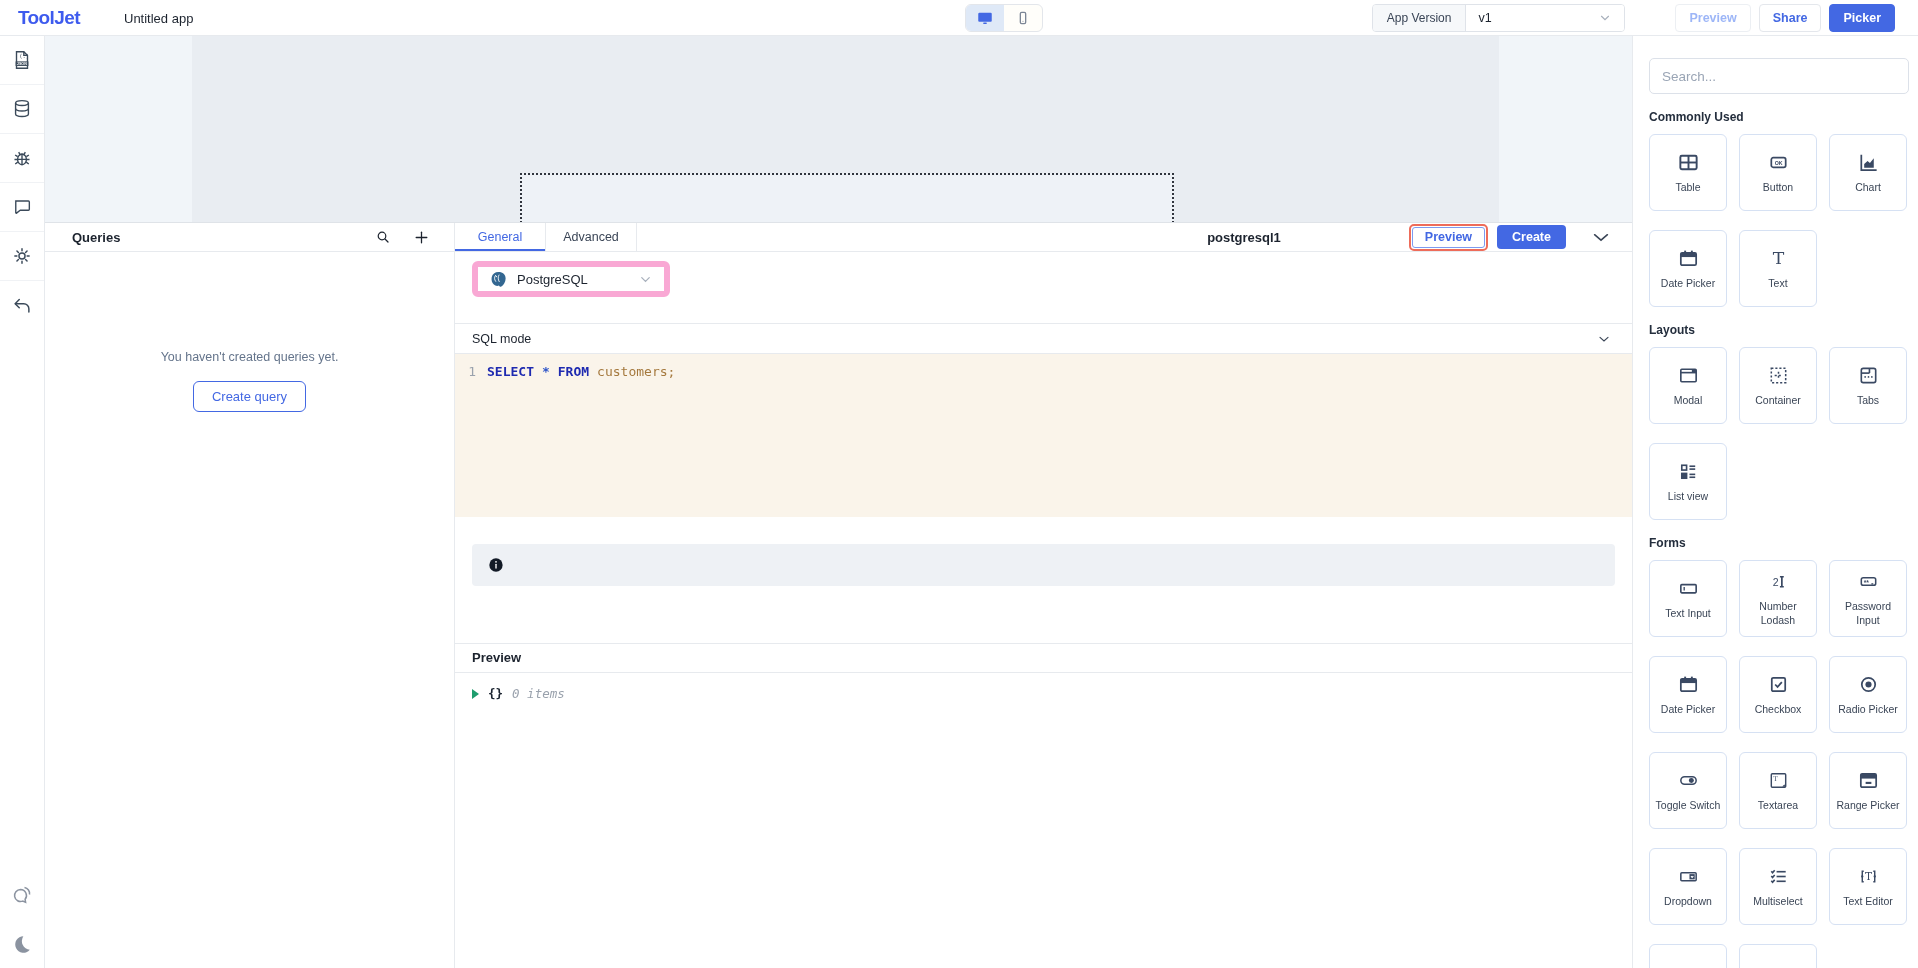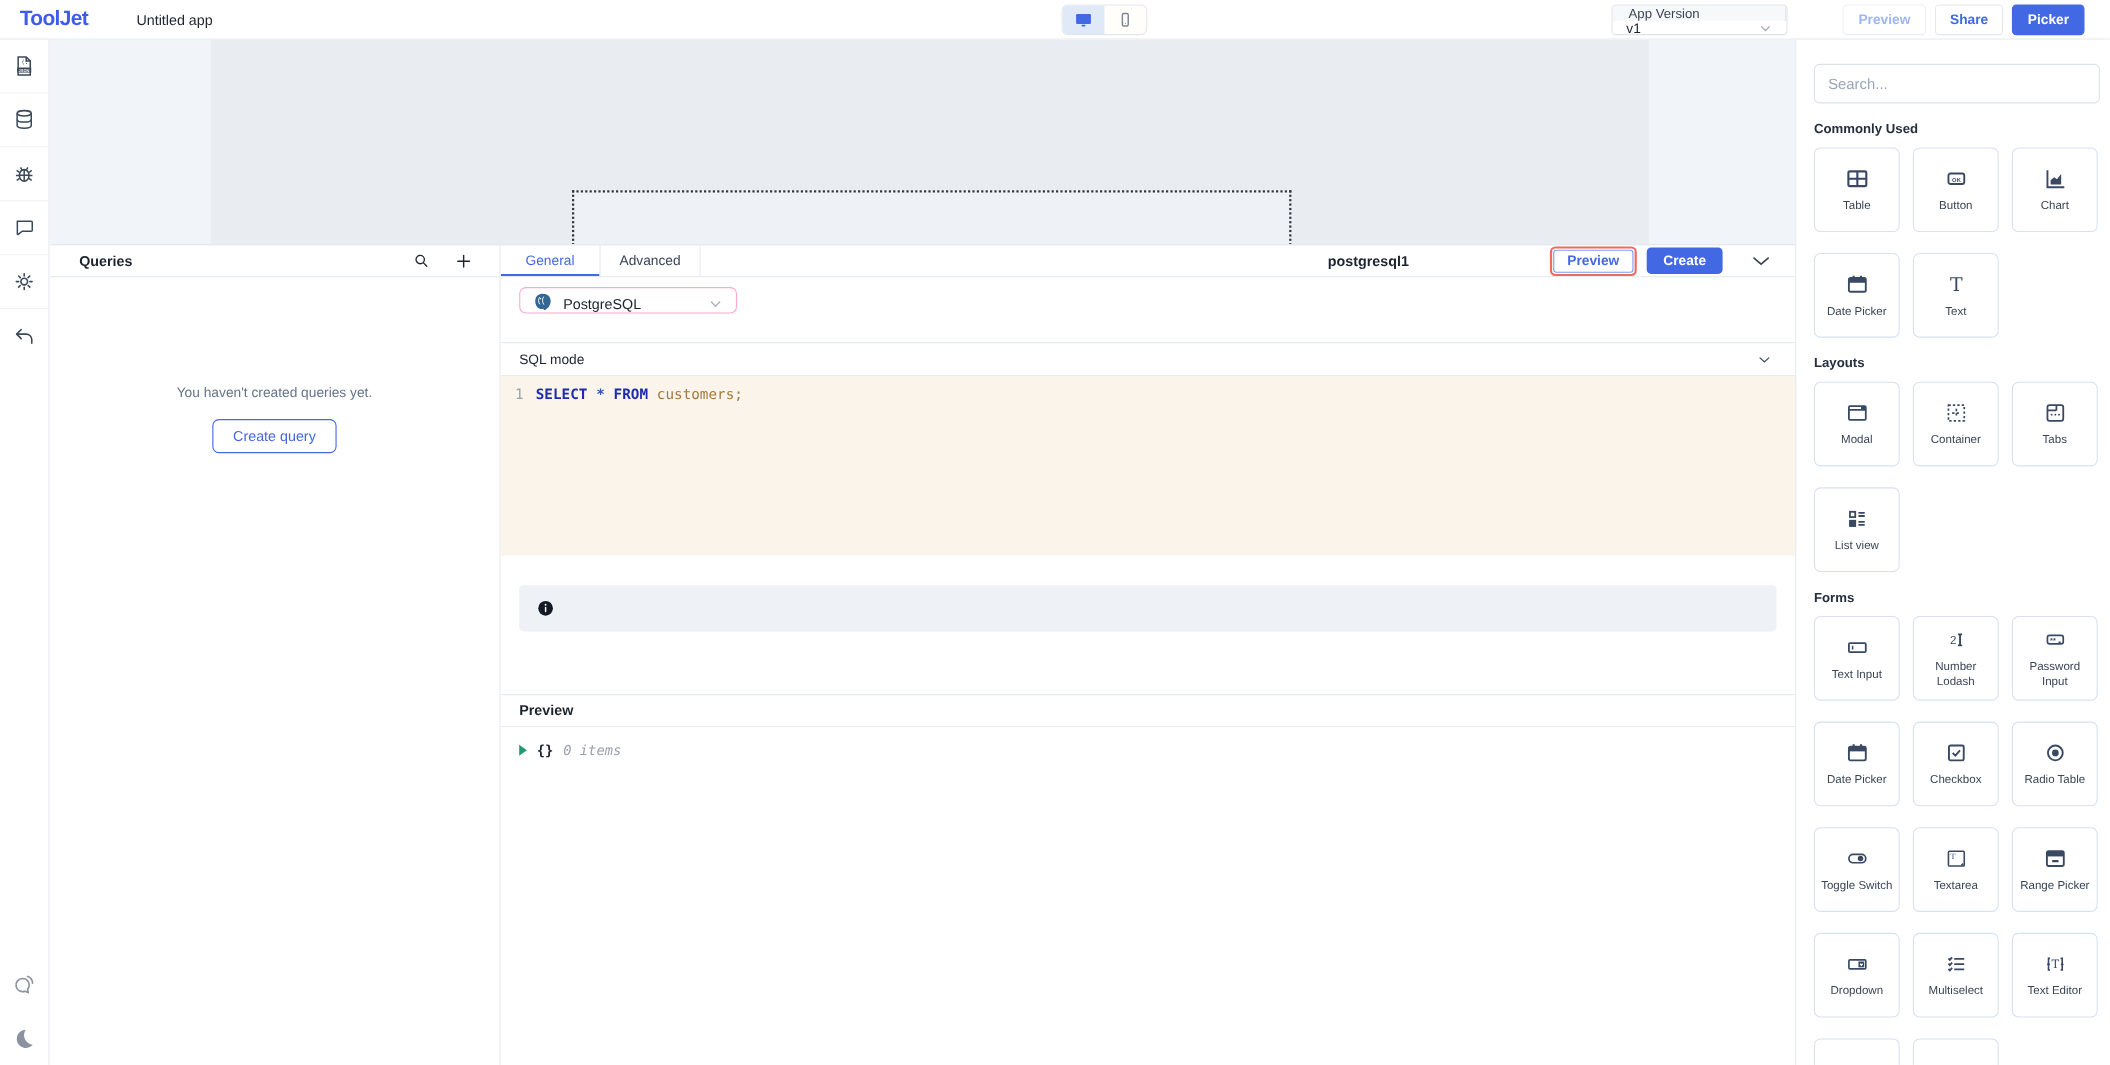--- a/index.html
+++ b/index.html
@@ -12,21 +12,21 @@
     border-bottom:1px solid #e7eaee; z-index:30; }
   .logo { position:absolute; left:18px; top:7px; font-size:19px; font-weight:800;
     color:#3e5bee; letter-spacing:-0.6px; }
   .app-name { position:absolute; left:124px; top:11px; font-size:13px; color:#1c232e; }
   .layout-toggle { position:absolute; left:965px; top:4px; height:28px; display:flex;
     border:1px solid #e3e6eb; border-radius:6px; overflow:hidden; background:#fffefa; }
   .toggle-cell { width:38px; display:flex; align-items:center; justify-content:center; cursor:pointer; }
   .toggle-cell.active { background:#dfe9f7; }
   .header-right { position:absolute; right:23px; top:4px; height:28px; display:flex; align-items:center; }
   .version-group { display:flex; height:28px; border:1px solid #dfe3e9; border-radius:4px;
-    overflow:hidden; margin-right:42px;flex-direction:column; }
+    overflow:hidden; margin-right:42px; }
   .version-label { background:#f6f8fa; padding:0 14px; font-size:12px; color:#3a4556;
     display:flex; align-items:center; border-right:1px solid #dfe3e9; }
   .version-value { width:158px; padding:0 12px; display:flex; align-items:center;
     justify-content:space-between; font-size:12.5px; color:#1c232e; background:#fff; cursor:pointer; }
   .btn { height:28px; border-radius:4px; font-size:12.5px; font-weight:600; padding:0 13px;
     display:flex; align-items:center; cursor:pointer; margin-left:8px; }
   .btn-preview-top { color:#9db6f7; background:#fff; border:1px solid #eceff3; }
   .btn-share { color:#4368e3; background:#fff; border:1px solid #e4e7ec; }
   .btn-release { color:#fff; background:#4368e3; border:1px solid #4368e3; }
 
@@ -71,22 +71,22 @@
   .btn-preview-q { height:21px; border:1px solid #7d9bf0; color:#4368e3; background:#fff;
     border-radius:3px; font-size:12.5px; font-weight:600; padding:0 12px; display:flex;
     align-items:center; cursor:pointer; }
   .btn-create-q { height:24px; background:#4368e3; color:#fff; border:none; border-radius:4px;
     font-size:12.5px; font-weight:600; padding:0 15px; display:flex; align-items:center;
     margin-left:9px; cursor:pointer; }
   .panel-chevron { margin-left:24px; cursor:pointer; display:flex; align-items:center; }
 
   .editor-body { flex:1; overflow:hidden; }
   .ds-label { margin:30px 0 0 17px; font-size:12.5px; font-weight:700; color:#1c232e; }
-  .ds-select { margin:9px 0 0 17px; width:198px; height:24px; border:1px solid #f9a8d4;
-    border-radius:6px; display:flex; align-items:flex-end; padding:0 11px; gap:9px; cursor:pointer;
+  .ds-select { margin:9px 0 0 17px; width:198px; height:36px; border:6px solid #f9a8d4;
+    border-radius:6px; display:flex; align-items:center; padding:0 11px; gap:9px; cursor:pointer;
     background:#fff; }
   .ds-select-text { font-size:13px; color:#1c232e; }
   .ds-chevron { margin-left:auto; display:flex; }
   .sql-mode-bar { margin-top:26px; border-top:1px solid #e7eaee; border-bottom:1px solid #e7eaee;
     height:31px; display:flex; align-items:center; padding:0 20px 0 17px; font-size:12.5px;
     color:#1c232e; cursor:pointer; }
   .sql-chevron { margin-left:auto; display:flex; }
   .code-editor { height:163px; background:#faf4ea; padding:9px 0; font-family:"DejaVu Sans Mono", monospace;
     font-size:13px; cursor:text; }
   .code-line { display:flex; line-height:18px; }
@@ -512,21 +512,21 @@
       </div>
       <div class="w-label">Checkbox</div>
     </div>
     <div class="widget-card">
       <div class="w-icon">
         <svg width="23" height="23" viewBox="0 0 24 24" fill="none" stroke="#3a4963" stroke-width="1.8">
             <circle cx="12" cy="12" r="7"></circle>
             <circle cx="12" cy="12" r="3.2" fill="#3a4963" stroke="none"></circle>
           </svg>
       </div>
-      <div class="w-label">Radio Table</div>
+      <div class="w-label">Radio Picker</div>
     </div>
     <div class="widget-card">
       <div class="w-icon">
         <svg width="23" height="23" viewBox="0 0 24 24" fill="none" stroke="#3a4963" stroke-width="1.6">
             <rect x="4" y="8" width="16" height="8" rx="4"></rect>
             <circle cx="15" cy="12" r="2.6" fill="#3a4963" stroke="none"></circle>
           </svg>
       </div>
       <div class="w-label">Toggle Switch</div>
     </div>

